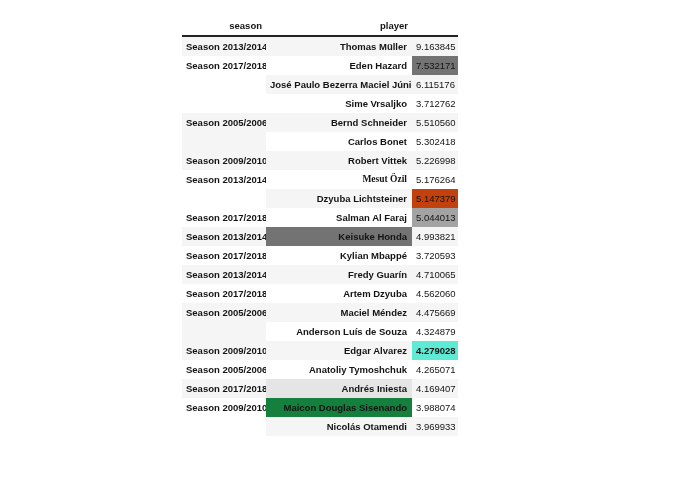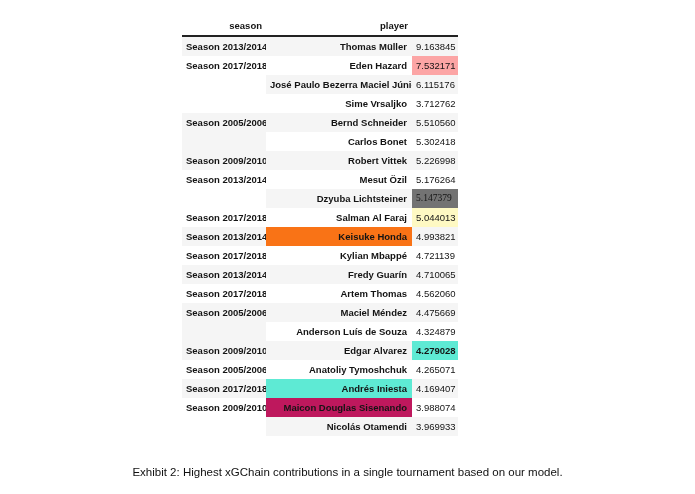--- a/index.html
+++ b/index.html
@@ -94,21 +94,21 @@
     </thead>
     <tbody>
         <tr>
           <th class="season" rowspan="1" style="background: rgb(245, 245, 245);">Season 2013/2014</th>
           <th class="player" style="background: rgb(245, 245, 245);">Thomas Müller</th>
           <td class="value" style="background: rgb(245, 245, 245);">9.163845</td>
         </tr>
         <tr>
           <th class="season" rowspan="3" style="background: rgb(255, 255, 255);">Season 2017/2018</th>
           <th class="player" style="background: rgb(255, 255, 255);">Eden Hazard</th>
-          <td class="value" style="background: #fca5a5;">7.532171</td>
+          <td class="value" style="background: #737373;">7.532171</td>
         </tr>
         <tr>
           <th class="player" style="background: rgb(245, 245, 245);">José Paulo Bezerra Maciel Júnior</th>
           <td class="value" style="background: rgb(245, 245, 245);">6.115176</td>
         </tr>
         <tr>
           <th class="player" style="background: rgb(255, 255, 255);">Sime Vrsaljko</th>
           <td class="value" style="background: rgb(255, 255, 255);">3.712762</td>
         </tr>
         <tr>
@@ -120,50 +120,50 @@
           <th class="player" style="background: rgb(255, 255, 255);">Carlos Bonet</th>
           <td class="value" style="background: rgb(255, 255, 255);">5.302418</td>
         </tr>
         <tr>
           <th class="season" rowspan="1" style="background: rgb(245, 245, 245);">Season 2009/2010</th>
           <th class="player" style="background: rgb(245, 245, 245);">Robert Vittek</th>
           <td class="value" style="background: rgb(245, 245, 245);">5.226998</td>
         </tr>
         <tr>
           <th class="season" rowspan="2" style="background: rgb(255, 255, 255);">Season 2013/2014</th>
-          <th class="player" style="background: rgb(255, 255, 255);">Mesut Özil</th>
+          <th class="player" style="background: rgb(255, 255, 255); font-family: Liberation Serif, serif;">Mesut Özil</th>
           <td class="value" style="background: rgb(255, 255, 255);">5.176264</td>
         </tr>
         <tr>
           <th class="player" style="background: rgb(245, 245, 245);">Dzyuba Lichtsteiner</th>
-          <td class="value" style="background: #737373; font-family: Liberation Serif, serif;">5.147379</td>
+          <td class="value" style="background: #c2410c;">5.147379</td>
         </tr>
         <tr>
           <th class="season" rowspan="1" style="background: rgb(255, 255, 255);">Season 2017/2018</th>
           <th class="player" style="background: rgb(255, 255, 255);">Salman Al Faraj</th>
-          <td class="value" style="background: #fef9c3; text-align: center;">5.044013</td>
+          <td class="value" style="background: #a3a3a3; text-align: center;">5.044013</td>
         </tr>
         <tr>
           <th class="season" rowspan="1" style="background: rgb(245, 245, 245);">Season 2013/2014</th>
-          <th class="player" style="background: #f97316;">Keisuke Honda</th>
+          <th class="player" style="background: #737373;">Keisuke Honda</th>
           <td class="value" style="background: rgb(245, 245, 245);">4.993821</td>
         </tr>
         <tr>
           <th class="season" rowspan="1" style="background: rgb(255, 255, 255);">Season 2017/2018</th>
           <th class="player" style="background: rgb(255, 255, 255);">Kylian Mbappé</th>
-          <td class="value" style="background: rgb(255, 255, 255);">4.721139</td>
+          <td class="value" style="background: rgb(255, 255, 255);">3.720593</td>
         </tr>
         <tr>
           <th class="season" rowspan="1" style="background: rgb(245, 245, 245);">Season 2013/2014</th>
           <th class="player" style="background: rgb(245, 245, 245);">Fredy Guarín</th>
           <td class="value" style="background: rgb(245, 245, 245);">4.710065</td>
         </tr>
         <tr>
           <th class="season" rowspan="1" style="background: rgb(255, 255, 255);">Season 2017/2018</th>
-          <th class="player" style="background: rgb(255, 255, 255);">Artem Thomas</th>
+          <th class="player" style="background: rgb(255, 255, 255);">Artem Dzyuba</th>
           <td class="value" style="background: rgb(255, 255, 255);">4.562060</td>
         </tr>
         <tr>
           <th class="season" rowspan="2" style="background: rgb(245, 245, 245);">Season 2005/2006</th>
           <th class="player" style="background: rgb(245, 245, 245);">Maciel Méndez</th>
           <td class="value" style="background: rgb(245, 245, 245);">4.475669</td>
         </tr>
         <tr>
           <th class="player" style="background: rgb(255, 255, 255);">Anderson Luís de Souza</th>
           <td class="value" style="background: rgb(255, 255, 255);">4.324879</td>
@@ -173,30 +173,29 @@
           <th class="player" style="background: rgb(245, 245, 245);">Edgar Alvarez</th>
           <td class="value" style="background: #5eead4; font-weight: bold;">4.279028</td>
         </tr>
         <tr>
           <th class="season" rowspan="1" style="background: rgb(255, 255, 255);">Season 2005/2006</th>
           <th class="player" style="background: rgb(255, 255, 255);">Anatoliy Tymoshchuk</th>
           <td class="value" style="background: rgb(255, 255, 255); margin-top: 16px;">4.265071</td>
         </tr>
         <tr>
           <th class="season" rowspan="1" style="background: rgb(245, 245, 245);">Season 2017/2018</th>
-          <th class="player" style="background: #5eead4;">Andrés Iniesta</th>
+          <th class="player" style="background: #e5e5e5;">Andrés Iniesta</th>
           <td class="value" style="background: rgb(245, 245, 245);">4.169407</td>
         </tr>
         <tr>
           <th class="season" rowspan="2" style="background: rgb(255, 255, 255);">Season 2009/2010</th>
-          <th class="player" style="background: #be185d;">Maicon Douglas Sisenando</th>
+          <th class="player" style="background: #15803d;">Maicon Douglas Sisenando</th>
           <td class="value" style="background: rgb(255, 255, 255);">3.988074</td>
         </tr>
         <tr>
           <th class="player" style="background: rgb(245, 245, 245);">Nicolás Otamendi</th>
           <td class="value" style="background: rgb(245, 245, 245); margin-top: 20px;">3.969933</td>
         </tr>
       </tbody>
   </table>
 
-  <div class="caption">Exhibit 2: Highest xGChain contributions in a single tournament based on our model.</div>
 
 </div>
 
 </body></html>

